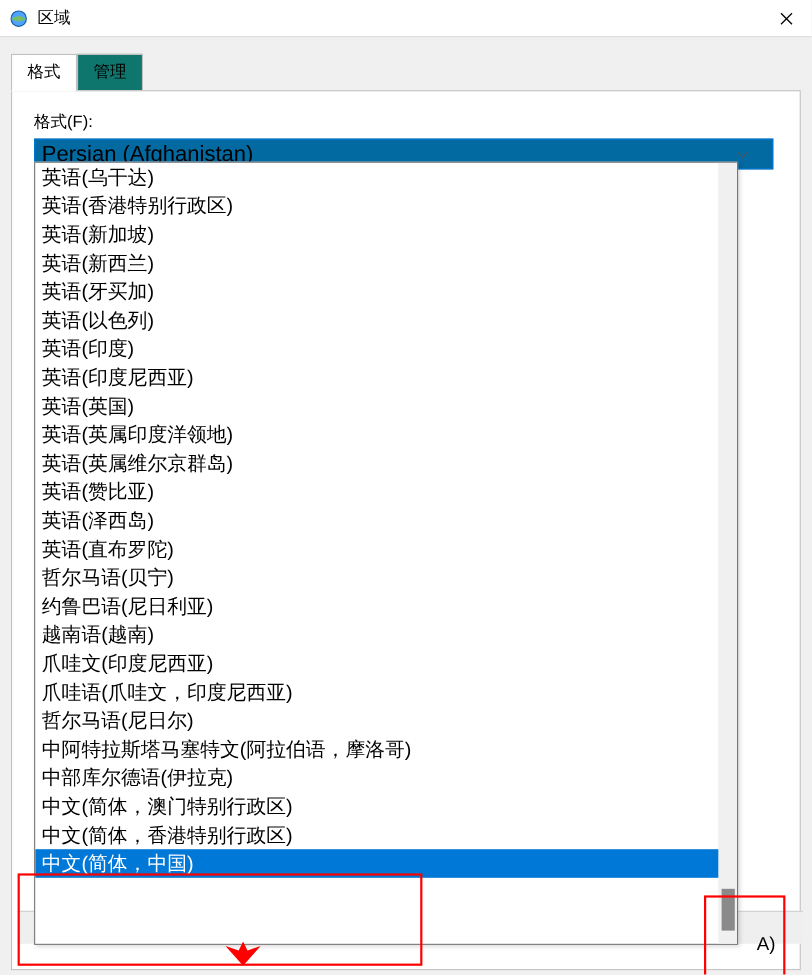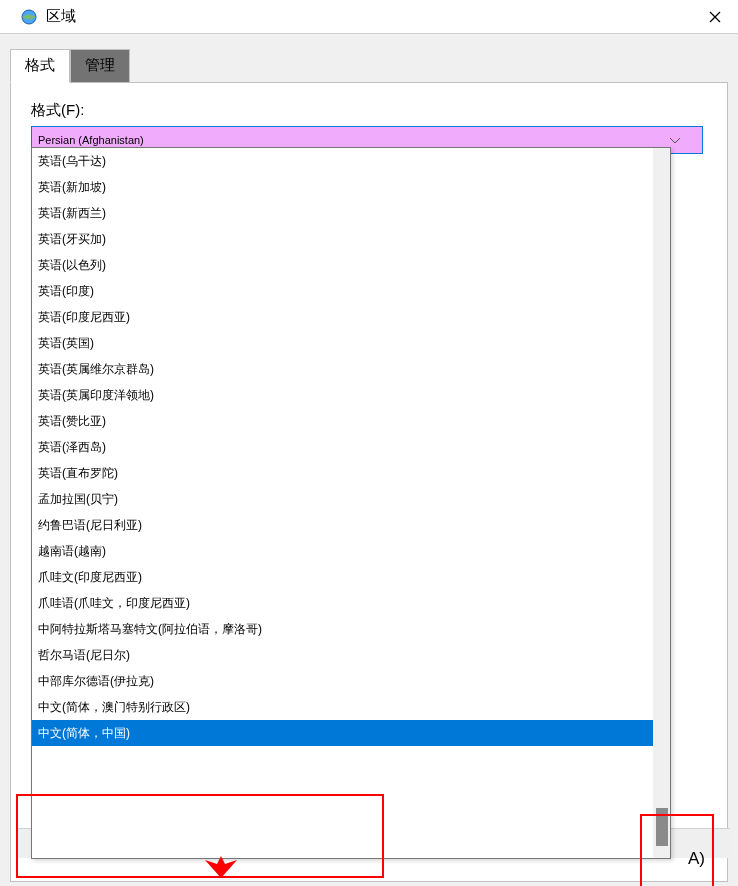--- a/index.html
+++ b/index.html
@@ -15,21 +15,21 @@
     width: 738px; height: 886px;
     background: #f0f0f0;
     display: flex; flex-direction: column;
     position: relative;
   }
   
   .titlebar {
     height: 34px;
     background: #ffffff;
     display: flex; align-items: center;
-    padding-left: 20px;
+    padding-left: 8px;
     border-bottom: 1px solid #d0d0d0;
   }
   .titlebar .icon {
     width: 18px; height: 18px; margin-right: 8px;
     display: flex; align-items: center; justify-content: center;
   }
   .titlebar .title-text {
     font-size: 15px;
     color: #000;
     flex: 1;
@@ -49,21 +49,21 @@
   
   .tabs {
     display: flex;
     margin-top: 14px;
     margin-left: 10px;
     gap: 0;
   }
   .tab {
     padding: 6px 14px 7px 14px;
     font-size: 15px;
-    background: #737373;
+    background: #0f766e;
     border: 1px solid #c0c0c0;
     border-bottom: 1px solid #c0c0c0;
     position: relative;
     top: 1px;
     cursor: default;
   }
   .tab.active {
     background: #ffffff;
     border-bottom: 1px solid #ffffff;
     z-index: 2;
@@ -79,24 +79,24 @@
   }
   .label {
     font-size: 15px;
     margin-bottom: 6px;
   }
   
   .combo {
     width: 672px;
     height: 28px;
     border: 1px solid #0078d7;
-    background: #f0abfc;
+    background: #0369a1;
     display: flex; align-items: center;
     padding: 0 18px 0 6px;
-    font-size: 11px;
+    font-size: 20px;
     position: relative;
     cursor: default;
   }
   .combo .combo-text { flex:1; }
   .combo .combo-arrow {
     width: 18px; text-align: center;
     color: #555;
     font-size: 12px;
   }
   
@@ -110,21 +110,21 @@
     border: 1px solid #767676;
     box-shadow: 2px 2px 4px rgba(0,0,0,0.15);
     overflow: hidden;
     z-index: 5;
   }
   .dropdown-inner {
     width: 100%; height: 100%;
   }
   .option {
     padding: 1px 6px;
-    font-size: 12px;
+    font-size: 18px;
     line-height: 24px;
     white-space: nowrap;
     cursor: default;
   }
   .option.selected {
     background: #0078d7;
     color: #ffffff;
   }
   
   .scroll-track {
@@ -217,41 +217,43 @@
         <span class="combo-arrow">
           <svg width="10" height="6" viewBox="0 0 10 6">
               <path d="M0 0 L5 5 L10 0" fill="none" stroke="#555" stroke-width="1"></path>
             </svg>
         </span>
       </div>
 
       <div class="dropdown">
         <div class="dropdown-inner" id="dropdown-inner">
             <div class="option">英语(乌干达)</div>
+            <div class="option">英语(香港特别行政区)</div>
             <div class="option">英语(新加坡)</div>
             <div class="option">英语(新西兰)</div>
             <div class="option">英语(牙买加)</div>
             <div class="option">英语(以色列)</div>
             <div class="option">英语(印度)</div>
             <div class="option">英语(印度尼西亚)</div>
             <div class="option">英语(英国)</div>
+            <div class="option">英语(英属印度洋领地)</div>
             <div class="option">英语(英属维尔京群岛)</div>
-            <div class="option">英语(英属印度洋领地)</div>
             <div class="option">英语(赞比亚)</div>
             <div class="option">英语(泽西岛)</div>
             <div class="option">英语(直布罗陀)</div>
-            <div class="option">孟加拉国(贝宁)</div>
+            <div class="option">哲尔马语(贝宁)</div>
             <div class="option">约鲁巴语(尼日利亚)</div>
             <div class="option">越南语(越南)</div>
             <div class="option">爪哇文(印度尼西亚)</div>
             <div class="option">爪哇语(爪哇文，印度尼西亚)</div>
+            <div class="option">哲尔马语(尼日尔)</div>
             <div class="option">中阿特拉斯塔马塞特文(阿拉伯语，摩洛哥)</div>
-            <div class="option">哲尔马语(尼日尔)</div>
             <div class="option">中部库尔德语(伊拉克)</div>
             <div class="option">中文(简体，澳门特别行政区)</div>
+            <div class="option">中文(简体，香港特别行政区)</div>
             <div class="option selected">中文(简体，中国)</div>
           </div>
         <div class="scroll-track">
           <div class="scroll-thumb"></div>
         </div>
       </div>
 
     </div>
 
     <div class="faint-btn"></div>

